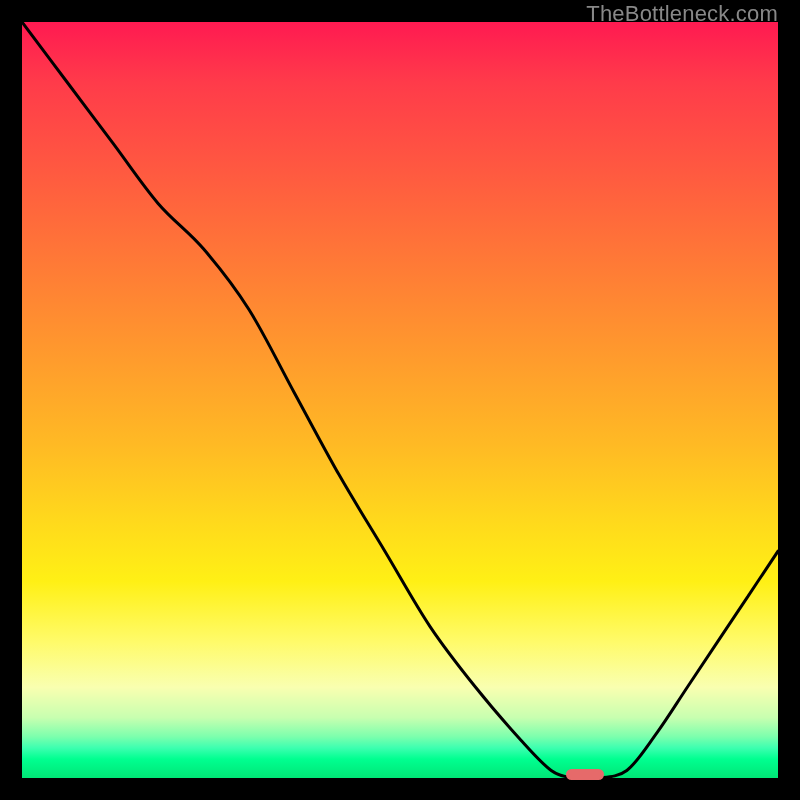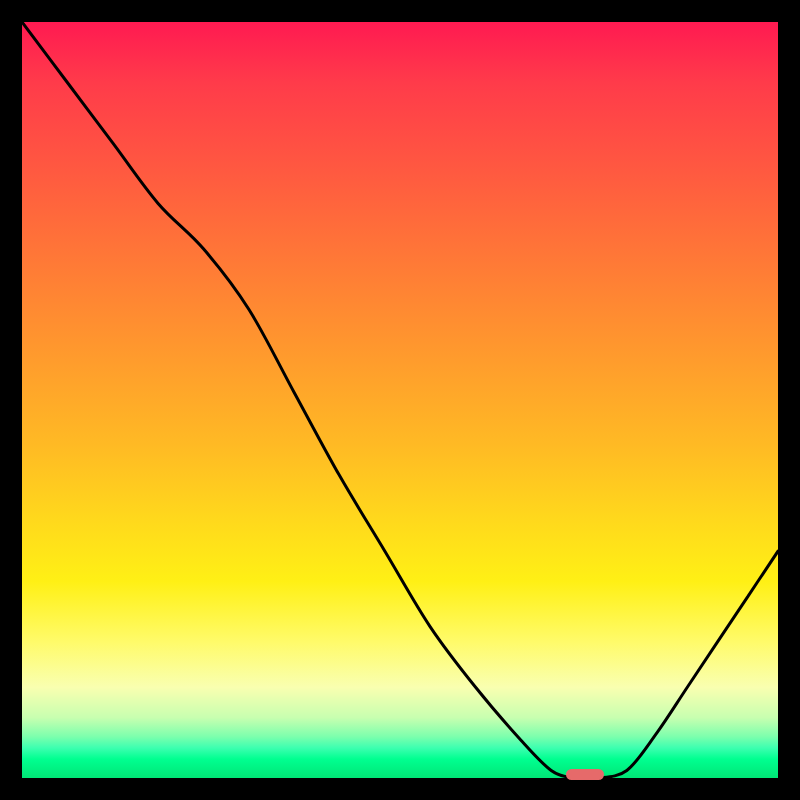--- a/index.html
+++ b/index.html
@@ -63,19 +63,20 @@
   .marker {
     position: absolute;
     background: #e66a6a;
     border-radius: 10px;
   }
 </style>
 </head>
 <body>
 
 <div class="frame">
+  <div class="watermark">TheBottleneck.com</div>
   <div class="plot">
     <svg class="curve" viewBox="0 0 756 756" preserveAspectRatio="none">
       <path id="curvePath" fill="none" stroke="#000000" stroke-width="3" stroke-linejoin="round" stroke-linecap="round" d="M 0 0 C 7.56 10.080000000000004 30.240000000000002 40.32000000000001 45.36 60.48000000000002 C 60.48 80.64000000000003 75.6 100.80000000000005 90.72 120.96000000000004 C 105.84 141.12000000000003 120.95999999999998 163.79999999999993 136.07999999999998 181.43999999999994 C 151.2 199.07999999999996 166.32 209.16000000000005 181.44 226.80000000000007 C 196.56 244.44000000000008 211.67999999999998 263.34000000000003 226.79999999999998 287.28000000000003 C 241.92 311.22 257.03999999999996 342.72 272.15999999999997 370.44 C 287.28 398.15999999999997 302.4 427.14 317.52 453.59999999999997 C 332.64 480.05999999999995 347.76 504.00000000000006 362.88 529.2 C 378 554.4000000000001 393.12 582.12 408.24 604.8 C 423.36 627.4799999999999 438.47999999999996 646.38 453.59999999999997 665.28 C 468.71999999999997 684.18 486.36 704.34 498.96000000000004 718.2 C 511.56000000000006 732.0600000000001 520.3799999999999 742.1400000000001 529.1999999999999 748.44 C 538.02 754.74 544.3199999999999 754.74 551.88 756 C 559.44 757.26 565.74 757.26 574.5600000000001 756 C 583.3800000000001 754.74 594.72 756 604.8000000000001 748.44 C 614.8800000000001 740.8800000000001 624.96 724.5 635.04 710.64 C 645.1199999999999 696.78 655.1999999999999 680.4 665.28 665.28 C 675.36 650.16 685.4399999999999 635.0400000000001 695.52 619.9200000000001 C 705.6 604.8000000000001 715.68 589.68 725.76 574.56 C 735.84 559.4399999999999 750.96 536.76 756 529.2"></path>
     </svg>
     <div id="marker" class="marker" style="left: 544.32px; top: 746.928px; width: 37.8px; height: 10.584px; background: rgb(230, 106, 106);"></div>
   </div>
 </div>
 
 </body></html>

